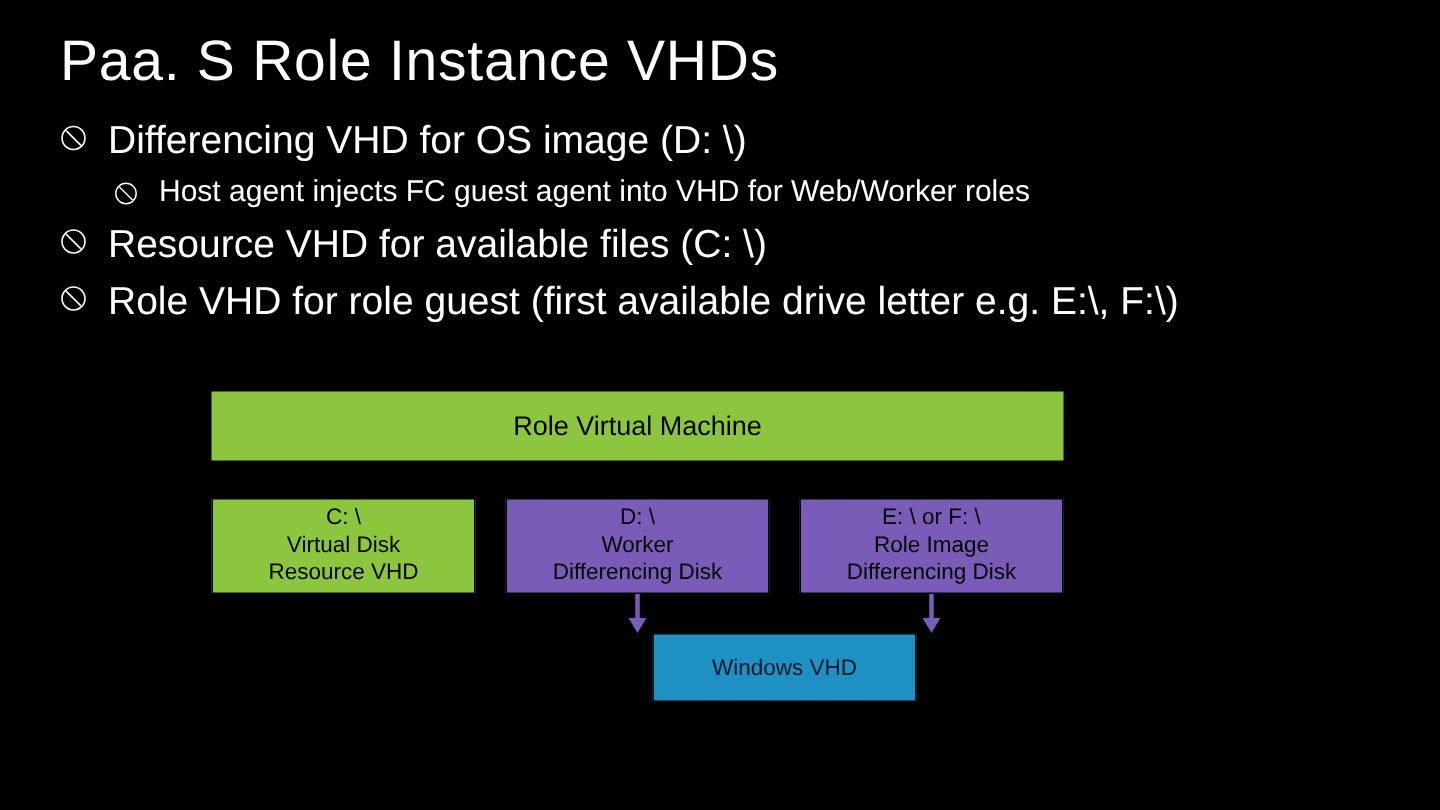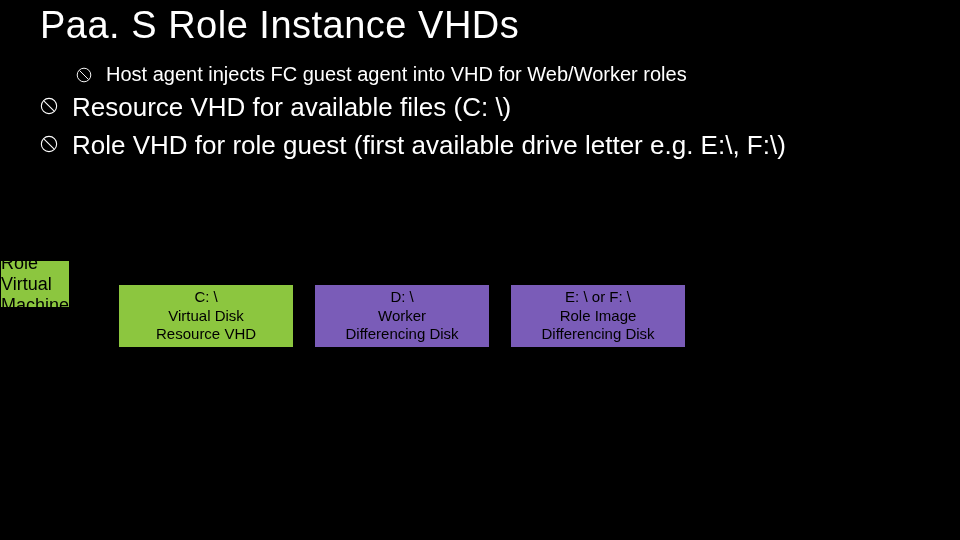--- a/index.html
+++ b/index.html
@@ -1,46 +1,55 @@
 <!DOCTYPE html>
 <html><head>
 <meta charset="utf-8">
 <style>
   * { box-sizing: border-box; margin: 0; padding: 0; }
   html, body { width: 960px; height: 540px; background: #000; color: #fff; font-family: "Segoe UI", Arial, sans-serif; overflow: hidden; }
-  .slide { width: 850px; height: 540px; position: relative; padding: 4px 30px 20px 40px; }
+  .slide { width: 850px; height: 540px; position: relative; padding: 20px 30px 20px 40px; }
   .title { font-size: 38px; font-weight: 300; color: #fff; margin-bottom: 14px; letter-spacing: 0.5px; }
   .bullets { list-style: none; }
   .bullet { display: flex; align-items: flex-start; margin-bottom: 4px; }
   .bullet .icon { flex: 0 0 auto; margin-right: 14px; margin-top: 6px; }
   .bullet .text { font-size: 26px; font-weight: 300; line-height: 1.3; }
   .sub { margin-left: 36px; }
   .sub .text { font-size: 20px; font-weight: 400; }
   .bullet-icon-svg { width: 18px; height: 18px; }
   .sub .bullet-icon-svg { width: 16px; height: 16px; }
 
-  .diagram { position: absolute; left: 0; right: 0; top: 260px; display: flex; flex-direction: row; align-items: flex-start; gap: 48px; }
+  .diagram { position: absolute; left: 0; right: 0; top: 260px; display: flex; flex-direction: column; align-items: center; }
   .vmbox { width: 570px; height: 48px; background: #8CC63F; border: 1px solid #000; display: flex; align-items: center; justify-content: center; color: #000; font-size: 18px; }
   .row { display: flex; gap: 20px; margin-top: 24px; }
   .diskbox { width: 176px; height: 64px; border: 1px solid #000; display: flex; flex-direction: column; align-items: center; justify-content: center; font-size: 15px; line-height: 1.25; text-align: center; padding: 4px; }
   .green { background: #8CC63F; color: #000; }
   .purple { background: #7A5CB8; color: #000; }
   .vhdbox { width: 176px; height: 46px; background: #1E90C3; border: 1px solid #000; color: #0f172a; display: flex; align-items: center; justify-content: center; font-size: 15px; }
   .arrow-row { display: flex; gap: 20px; margin-top: 0; }
   .arrow-cell { width: 176px; height: 26px; display: flex; align-items: center; justify-content: center; }
   .arrow-svg { width: 14px; height: 26px; }
 </style>
 </head>
 <body>
 
 <div class="slide">
 
   <h1 class="title">Paa. S Role Instance VHDs</h1>
 
   <ul class="bullets">
+    <li class="bullet">
+      <span class="icon">
+        <svg class="bullet-icon-svg" viewBox="0 0 20 20">
+            <circle cx="10" cy="10" r="8.5" fill="none" stroke="#fff" stroke-width="1.2"></circle>
+            <line x1="4.5" y1="4.5" x2="15.5" y2="15.5" stroke="#fff" stroke-width="1.2"></line>
+          </svg>
+      </span>
+      <span class="text">Differencing VHD for OS image (D: \)</span>
+    </li>
     <li class="bullet sub">
       <span class="icon">
         <svg class="bullet-icon-svg" viewBox="0 0 20 20">
             <circle cx="10" cy="10" r="8.5" fill="none" stroke="#fff" stroke-width="1.2"></circle>
             <line x1="4.5" y1="4.5" x2="15.5" y2="15.5" stroke="#fff" stroke-width="1.2"></line>
           </svg>
       </span>
       <span class="text">Host agent injects FC guest agent into VHD for Web/Worker roles</span>
     </li>
     <li class="bullet">

